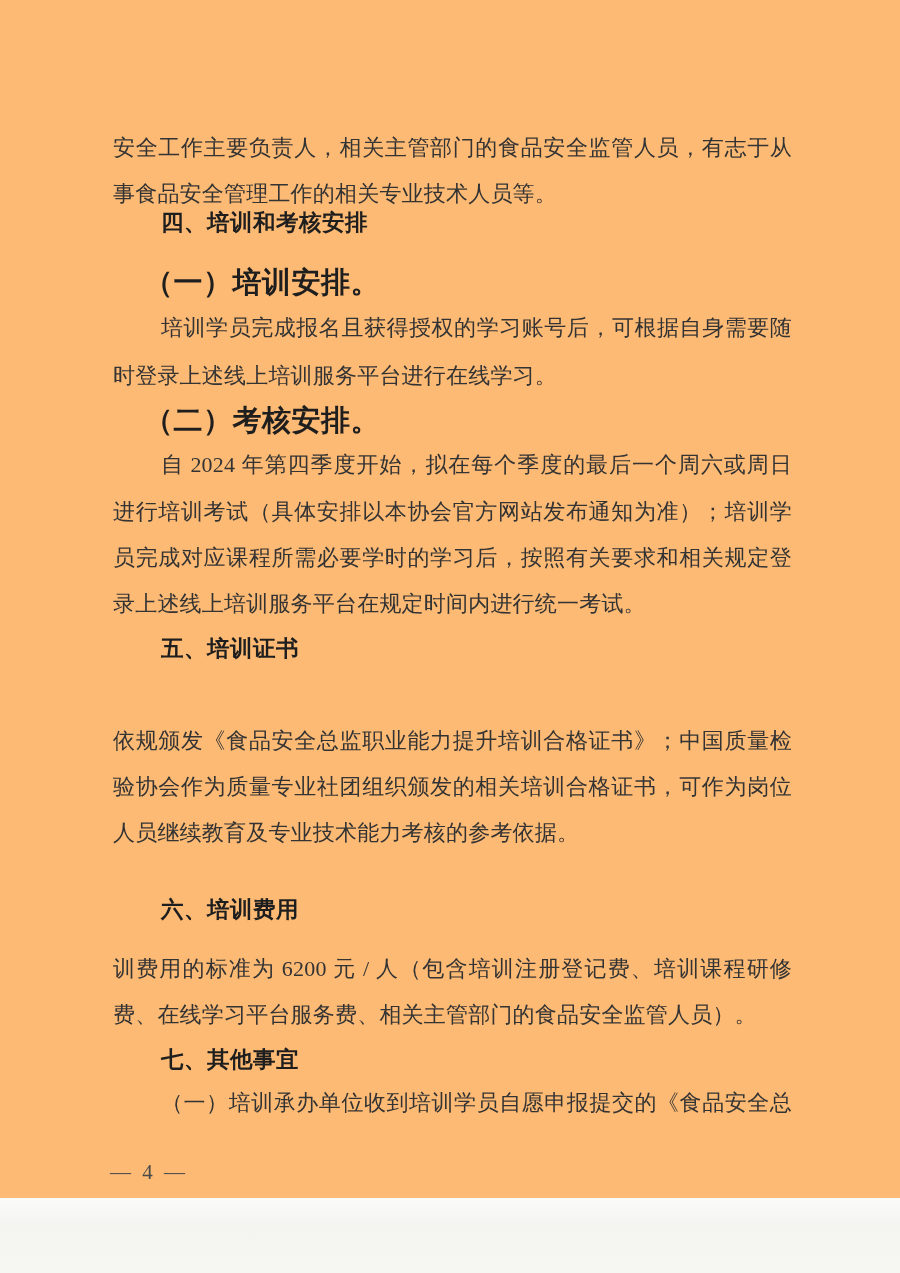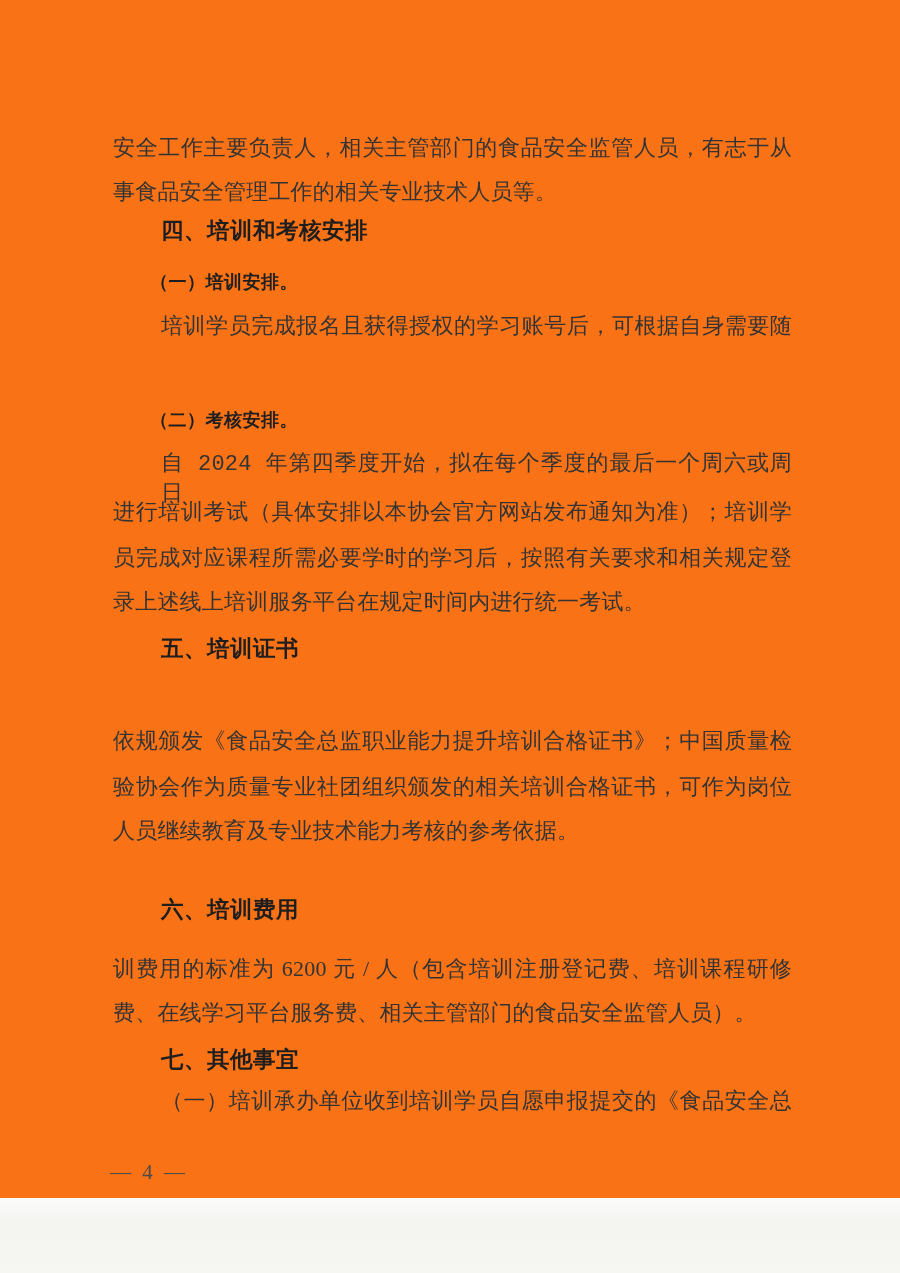--- a/index.html
+++ b/index.html
@@ -1,37 +1,37 @@
 <!DOCTYPE html>
 <html><head>
 <meta charset="utf-8">
 <style>
   html,body { margin:0; padding:0; background:#e8e8e8; }
   .page {
     position:relative; width:900px; height:1273px;
-    background:#f97316; overflow:hidden;
+    background:#fdba74; overflow:hidden;
     font-family:"Liberation Serif","DejaVu Serif",serif;
   }
   .ln {
     position:absolute; left:113px; width:679px;
     font-size:22px; line-height:30px; color:#333333;
     letter-spacing:0.2px; white-space:normal;
   }
   .just { text-align:justify; text-align-last:justify; }
-  .end  { text-align:right; text-align-last:left;font-family:Liberation Mono, monospace; }
-  .ind  { padding-left:48px; width:631px;font-family:Liberation Mono, monospace; }
+  .end  { text-align:right; text-align-last:left; }
+  .ind  { padding-left:48px; width:631px; }
   .h1 {
     position:absolute; left:161px;
     font-size:22.5px; line-height:30px; font-weight:700; color:#1e1e1e;
     font-family:"Liberation Sans","DejaVu Sans",sans-serif;
     letter-spacing:0.5px;
   }
   .h2 {
-    position:absolute; left:150px;
-    font-size:18px; line-height:30px; font-weight:700; color:#1e1e1e;
+    position:absolute; left:144px;
+    font-size:29px; line-height:30px; font-weight:700; color:#1e1e1e;
     font-family:"Liberation Sans","DejaVu Sans",sans-serif;
     letter-spacing:0.5px;
   }
   .footer {
     position:absolute; left:110px; top:1160px;
     font-size:21px; color:#4a4a4a; letter-spacing:3px;
     font-family:"Liberation Serif","DejaVu Serif",serif;
   }
   .scan-band {
     position:absolute; left:0; top:1198px; width:900px; height:75px;
@@ -40,25 +40,26 @@
   }
 </style>
 </head>
 <body>
 
 <div class="page">
 
   <div class="ln just" style="top:133px">安全工作主要负责人，相关主管部门的食品安全监管人员，有志于从</div>
   <div class="ln end" style="top:179px">事食品安全管理工作的相关专业技术人员等。</div>
 
-  <div class="h1" style="top:216px">四、培训和考核安排</div>
+  <div class="h1" style="top:208px">四、培训和考核安排</div>
 
   <div class="h2" style="top:267px">（一）培训安排。</div>
 
   <div class="ln just ind" style="top:313px">培训学员完成报名且获得授权的学习账号后，可根据自身需要随</div>
+  <div class="ln end" style="top:361px">时登录上述线上培训服务平台进行在线学习。</div>
 
   <div class="h2" style="top:405px">（二）考核安排。</div>
 
   <div class="ln just ind" style="top:450px">自 2024 年第四季度开始，拟在每个季度的最后一个周六或周日</div>
   <div class="ln just" style="top:497px">进行培训考试（具体安排以本协会官方网站发布通知为准）；培训学</div>
   <div class="ln just" style="top:543px">员完成对应课程所需必要学时的学习后，按照有关要求和相关规定登</div>
   <div class="ln end" style="top:589px">录上述线上培训服务平台在规定时间内进行统一考试。</div>
 
   <div class="h1" style="top:634px">五、培训证书</div>
 

